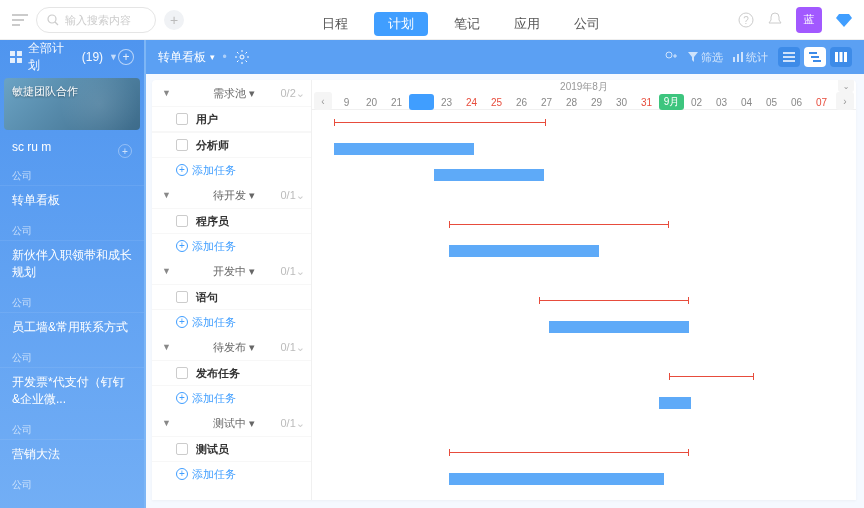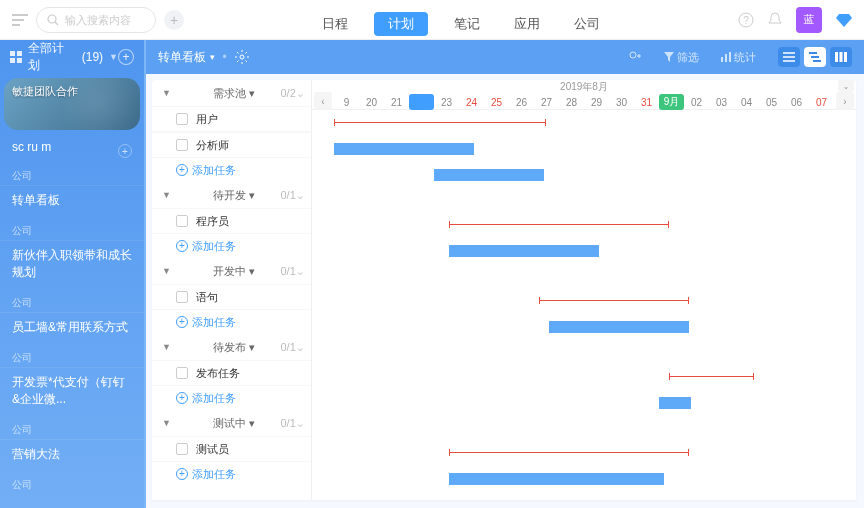--- a/index.html
+++ b/index.html
@@ -21,50 +21,50 @@
 .diamond { color: #409eff; }
 
 .body { display: flex; height: 468px; }
 
 
 .sidebar { width: 175px; background: linear-gradient(180deg,#4f95ef,#72aef5); color: #fff; position: relative; border-right: 2px solid #7db6f6; }
 .sidebar-head { display: flex; align-items: center; justify-content: space-between; height: 34px; padding: 0 10px; font-size: 12px; }
 .sidebar-head .lbl { display: flex; align-items: center; gap: 6px; opacity: .95; justify-content: flex-end; }
 .sidebar-head .plus { width: 16px; height: 16px; border: 1px solid rgba(255,255,255,.7); border-radius: 50%; display: flex; align-items: center; justify-content: center; font-size: 12px; opacity: .85; }
 .sidebar-list { padding: 4px 0; }
-.proj-card { margin: 0 4px 4px; border-radius: 14px; overflow: hidden; }
+.proj-card { margin: 0 4px 4px; border-radius: 4px; overflow: hidden; }
 .proj-card.hero { height: 52px; background: linear-gradient(135deg,#5b8fb8,#3a6a8f); position: relative; background-image: radial-gradient(circle at 70% 50%, rgba(255,255,255,.1) 0%, transparent 40%), linear-gradient(135deg,#6ba3c4,#3d6b8a); }
 .proj-card.hero .title { position: absolute; left: 8px; top: 6px; font-size: 11px; color: #fff; text-shadow: 0 1px 2px rgba(0,0,0,.4); }
 .proj-item { padding: 6px 12px 2px; font-size: 12px; color: #fff; }
 .proj-item .title { display: block; margin-bottom: 14px; }
 .proj-item .tag { font-size: 10px; color: rgba(255,255,255,.65); }
 .proj-item + .proj-item { border-top: 1px solid rgba(255,255,255,.08); }
 .proj-item.with-plus { display: flex; justify-content: space-between; align-items: flex-start; }
 .proj-item .mini-plus { width: 14px; height: 14px; border: 1px solid rgba(255,255,255,.5); border-radius: 50%; display: flex; align-items: center; justify-content: center; font-size: 10px; opacity: .7; margin-top: 4px; }
 
 
 .main { flex: 1; display: flex; flex-direction: column; background: #f5f9ff; }
 .toolbar { height: 34px; display: flex; align-items: center; justify-content: space-between; padding: 0 12px; font-size: 12px; color: #fff; background: linear-gradient(180deg,#5ba0f3,#5ba0f3); }
 .toolbar .left { display: flex; align-items: center; gap: 8px; }
 .toolbar .dd { cursor: pointer; display: flex; align-items: center; gap: 4px; }
-.toolbar .right { display: flex; align-items: center; gap: 22px; color: rgba(255,255,255,.75); font-size: 11px; }
+.toolbar .right { display: flex; align-items: center; gap: 10px; color: rgba(255,255,255,.75); font-size: 11px; }
 .view-toggle { display: flex; gap: 4px; }
 .view-btn { width: 22px; height: 20px; border-radius: 4px; background: #3d8be8; display: flex; align-items: center; justify-content: center; font-size: 11px; }
 .view-btn.active { background: #fff; color: #3d8be8; }
 
 .content { flex: 1; display: flex; margin: 6px 8px 8px 6px; background: #fff; border-radius: 4px 4px 0 0; overflow: hidden; box-shadow: 0 1px 3px rgba(0,0,0,.04); position: relative; }
 
 .task-col { width: 160px; border-right: 1px solid #f0f0f0; }
 .task-col-head { height: 30px; display: flex; align-items: center; padding: 0 10px; border-bottom: 1px solid #f0f0f0; font-size: 12px; color: #333; font-weight: 500; position: relative; }
 .sec-head { display: flex; align-items: center; height: 26px; padding: 0 6px 0 10px; font-size: 11px; color: #666; }
 .sec-head .caret { margin-right: 4px; color: #888; font-size: 9px; }
 .sec-head .name { flex: 1; margin-left: 38px; }
 .sec-head .cnt { color: #bbb; margin-left: 2px; }
 .sec-head .act { color: #ccc; }
-.task-row { display: flex; align-items: center; height: 26px; padding-left: 24px; border-top: 1px solid #f7f7f7; border-bottom: 1px solid #f7f7f7; font-size: 11px; color: #333; }
+.task-row { display: flex; align-items: center; height: 26px; padding-left: 24px; border-top: 1px solid #f7f7f7; border-bottom: 1px solid #f7f7f7; font-size: 11px; color: #333; font-weight: bold; }
 .task-row .chk { width: 12px; height: 12px; border: 1px solid #ccc; border-radius: 2px; margin-right: 8px; }
 .add-task { display: flex; align-items: center; height: 24px; padding-left: 24px; font-size: 11px; color: #409eff; gap: 4px; }
 .add-task .pls { width: 12px; height: 12px; border: 1px solid #409eff; border-radius: 50%; display: flex; align-items: center; justify-content: center; font-size: 10px; line-height: 1; }
 
 .gantt { flex: 1; position: relative; overflow: hidden; }
 .gantt-head { height: 30px; border-bottom: 1px solid #f0f0f0; display: flex; flex-direction: column; position: relative; }
 .month-row { height: 14px; display: flex; align-items: center; justify-content: center; font-size: 10px; color: #999; }
 .date-row { height: 16px; display: flex; align-items: center; padding: 0 22px; }
 .date-cell { width: 25px; text-align: center; font-size: 10px; color: #888; }
 .date-cell.we { color: #e74c3c; }

